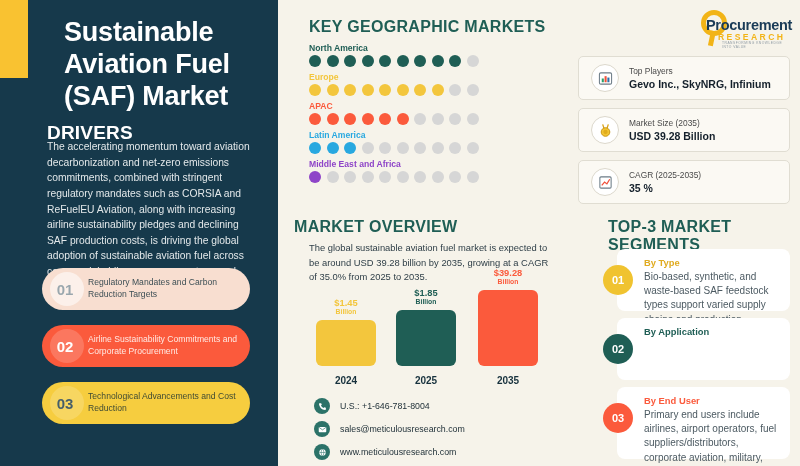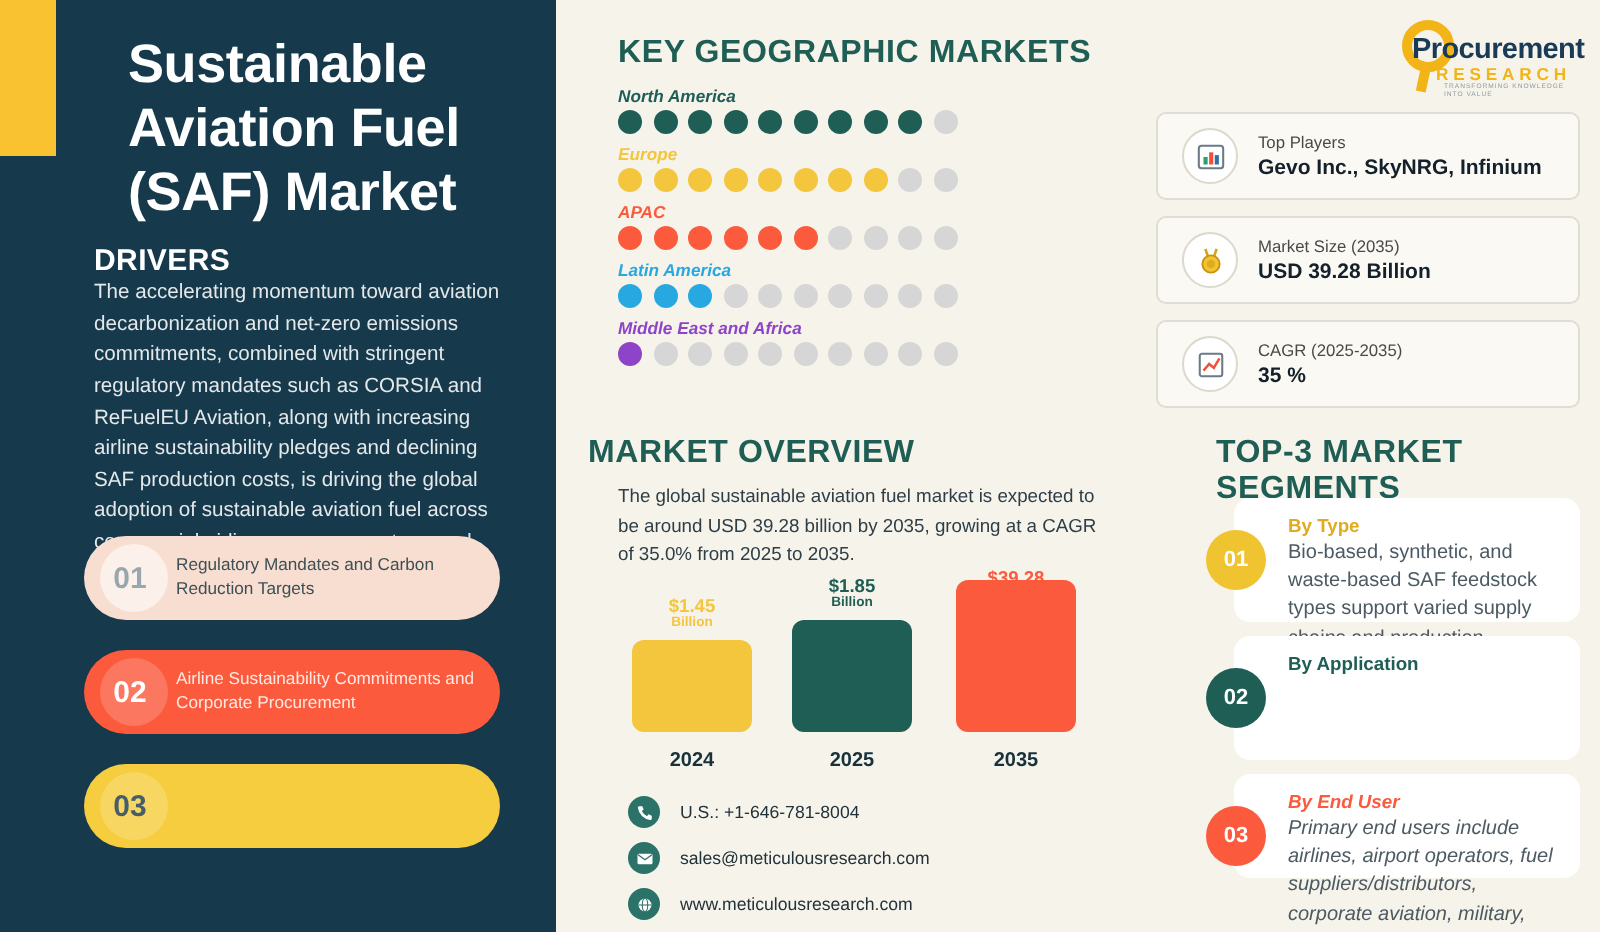--- a/index.html
+++ b/index.html
@@ -19,21 +19,21 @@
     position:absolute; left:0; top:0; width:28px; height:78px;
     background:#f9c231;
   }
   .main-title{
     position:absolute; left:64px; top:17px; width:218px;
     font-size:27px; font-weight:bold; line-height:1.18;
     color:#ffffff; letter-spacing:-0.2px;
   }
   .drivers-head{
     position:absolute; left:47px; top:122px;
-    font-size:15px; font-weight:bold; color:#ffffff; letter-spacing:0.2px;
+    font-size:19px; font-weight:bold; color:#ffffff; letter-spacing:0.2px;
   }
   .drivers-body{
     position:absolute; left:47px; top:139px; width:212px;
     font-size:10.3px; line-height:1.52; color:#e3e8ea;
     text-align:left;
   }
   .driver-box{
     position:absolute; left:42px; width:208px; height:42px;
     border-radius:21px; display:flex; align-items:center;
   }
@@ -64,21 +64,21 @@
     position:absolute; font-size:16px; font-weight:bold; color:#1f5e55;
     letter-spacing:0.3px;
   }
   #h-geo{ left:309px; top:18px; }
   #h-overview{ left:294px; top:218px; }
   #h-segments{ left:608px; top:218px; }
 
   
   .geo-wrap{ position:absolute; left:309px; top:43px; width:210px; }
   .geo-row{ margin-bottom:3px; }
-  .geo-label{ font-size:8.6px; font-weight:bold; margin-bottom:2px;font-style:italic; }
+  .geo-label{ font-size:8.6px; font-weight:bold; margin-bottom:2px; }
   .dots{ display:flex; gap:5.5px; margin-bottom:5px; }
   .dot{ width:12px; height:12px; border-radius:50%; background:#d6d6d6; }
 
   
   .info-card{
     position:absolute; left:578px; width:212px; height:44px;
     background:#fbf9f3; border:1px solid #e0ddd2; border-radius:5px;
     display:flex; align-items:center;
   }
   #ic1{ top:56px; }
@@ -137,21 +137,21 @@
   .c-txt{ font-size:8.8px; color:#22323a; }
 
   
   .seg-card{
     position:absolute; left:617px; width:173px;
     background:#ffffff; border-radius:8px;
     padding:8px 10px 9px 27px;
   }
   #sg1{ top:249px; height:62px; }
   #sg2{ top:318px; height:62px; }
-  #sg3{ top:387px; height:52px;font-style:italic; }
+  #sg3{ top:387px; height:72px; }
   .seg-num{
     position:absolute; left:603px; width:30px; height:30px; border-radius:50%;
     color:#ffffff; font-size:11px; font-weight:bold;
     display:flex; align-items:center; justify-content:center;
   }
   #sn1{ top:265px; background:#f0c330; }
   #sn2{ top:334px; background:#1f5e55; }
   #sn3{ top:403px; background:#fb5a3c; }
   .seg-title{ font-size:9.4px; font-weight:bold; margin-bottom:2px; }
   .seg-desc{ font-size:10px; line-height:1.42; color:#4c5a62; }
@@ -171,20 +171,21 @@
     <div class="dtext">Regulatory Mandates and Carbon Reduction Targets</div>
   </div>
   <div class="driver-box db2">
     <div class="num-bubble"></div>
     <div class="num">02</div>
     <div class="dtext">Airline Sustainability Commitments and Corporate Procurement</div>
   </div>
   <div class="driver-box db3">
     <div class="num-bubble"></div>
     <div class="num">03</div>
+    <div class="dtext">Technological Advancements and Cost Reduction</div>
   </div>
 </div>
 
 <div class="sec-head" id="h-geo">KEY GEOGRAPHIC MARKETS</div>
 <div class="geo-wrap" id="geo-wrap">
     <div class="geo-row">
       <div class="geo-label" style="color: rgb(31, 94, 85);">North America</div>
       <div class="dots">
         <div class="dot" style="background: rgb(31, 94, 85);"></div>
         <div class="dot" style="background: rgb(31, 94, 85);"></div>
@@ -317,21 +318,21 @@
       <div class="bar-val" style="color: rgb(243, 198, 61); bottom: 50px;">$1.45<span>Billion</span></div>
       <div class="bar" style="height: 46px; background: rgb(243, 198, 61);"></div>
       <div class="bar-year">2024</div>
     </div>
     <div class="bar-group" style="left: 80px; position: absolute; bottom: 22px;">
       <div class="bar-val" style="color: rgb(31, 94, 85); bottom: 60px;">$1.85<span>Billion</span></div>
       <div class="bar" style="height: 56px; background: rgb(31, 94, 85);"></div>
       <div class="bar-year">2025</div>
     </div>
     <div class="bar-group" style="left: 162px; position: absolute; bottom: 22px;">
-      <div class="bar-val" style="color: rgb(251, 90, 60); bottom: 64px; margin-top: 32px;">$39.28<span>Billion</span></div>
+      <div class="bar-val" style="color: rgb(251, 90, 60); bottom: 80px; margin-top: 32px;">$39.28<span>Billion</span></div>
       <div class="bar" style="height: 76px; background: rgb(251, 90, 60);"></div>
       <div class="bar-year">2035</div>
     </div>
   </div>
 
 <div class="contact">
   <div class="c-row">
     <div class="c-ico">
       <svg width="9" height="9" viewBox="0 0 12 12">
           <path d="M2.2 1.5h2l.9 2.2-1.2.9a7 7 0 0 0 3.5 3.5l.9-1.2 2.2.9v2c0 .6-.5 1-1.1.9A9.4 9.4 0 0 1 1.3 2.6c-.1-.6.3-1.1.9-1.1z" fill="#fff"></path>

